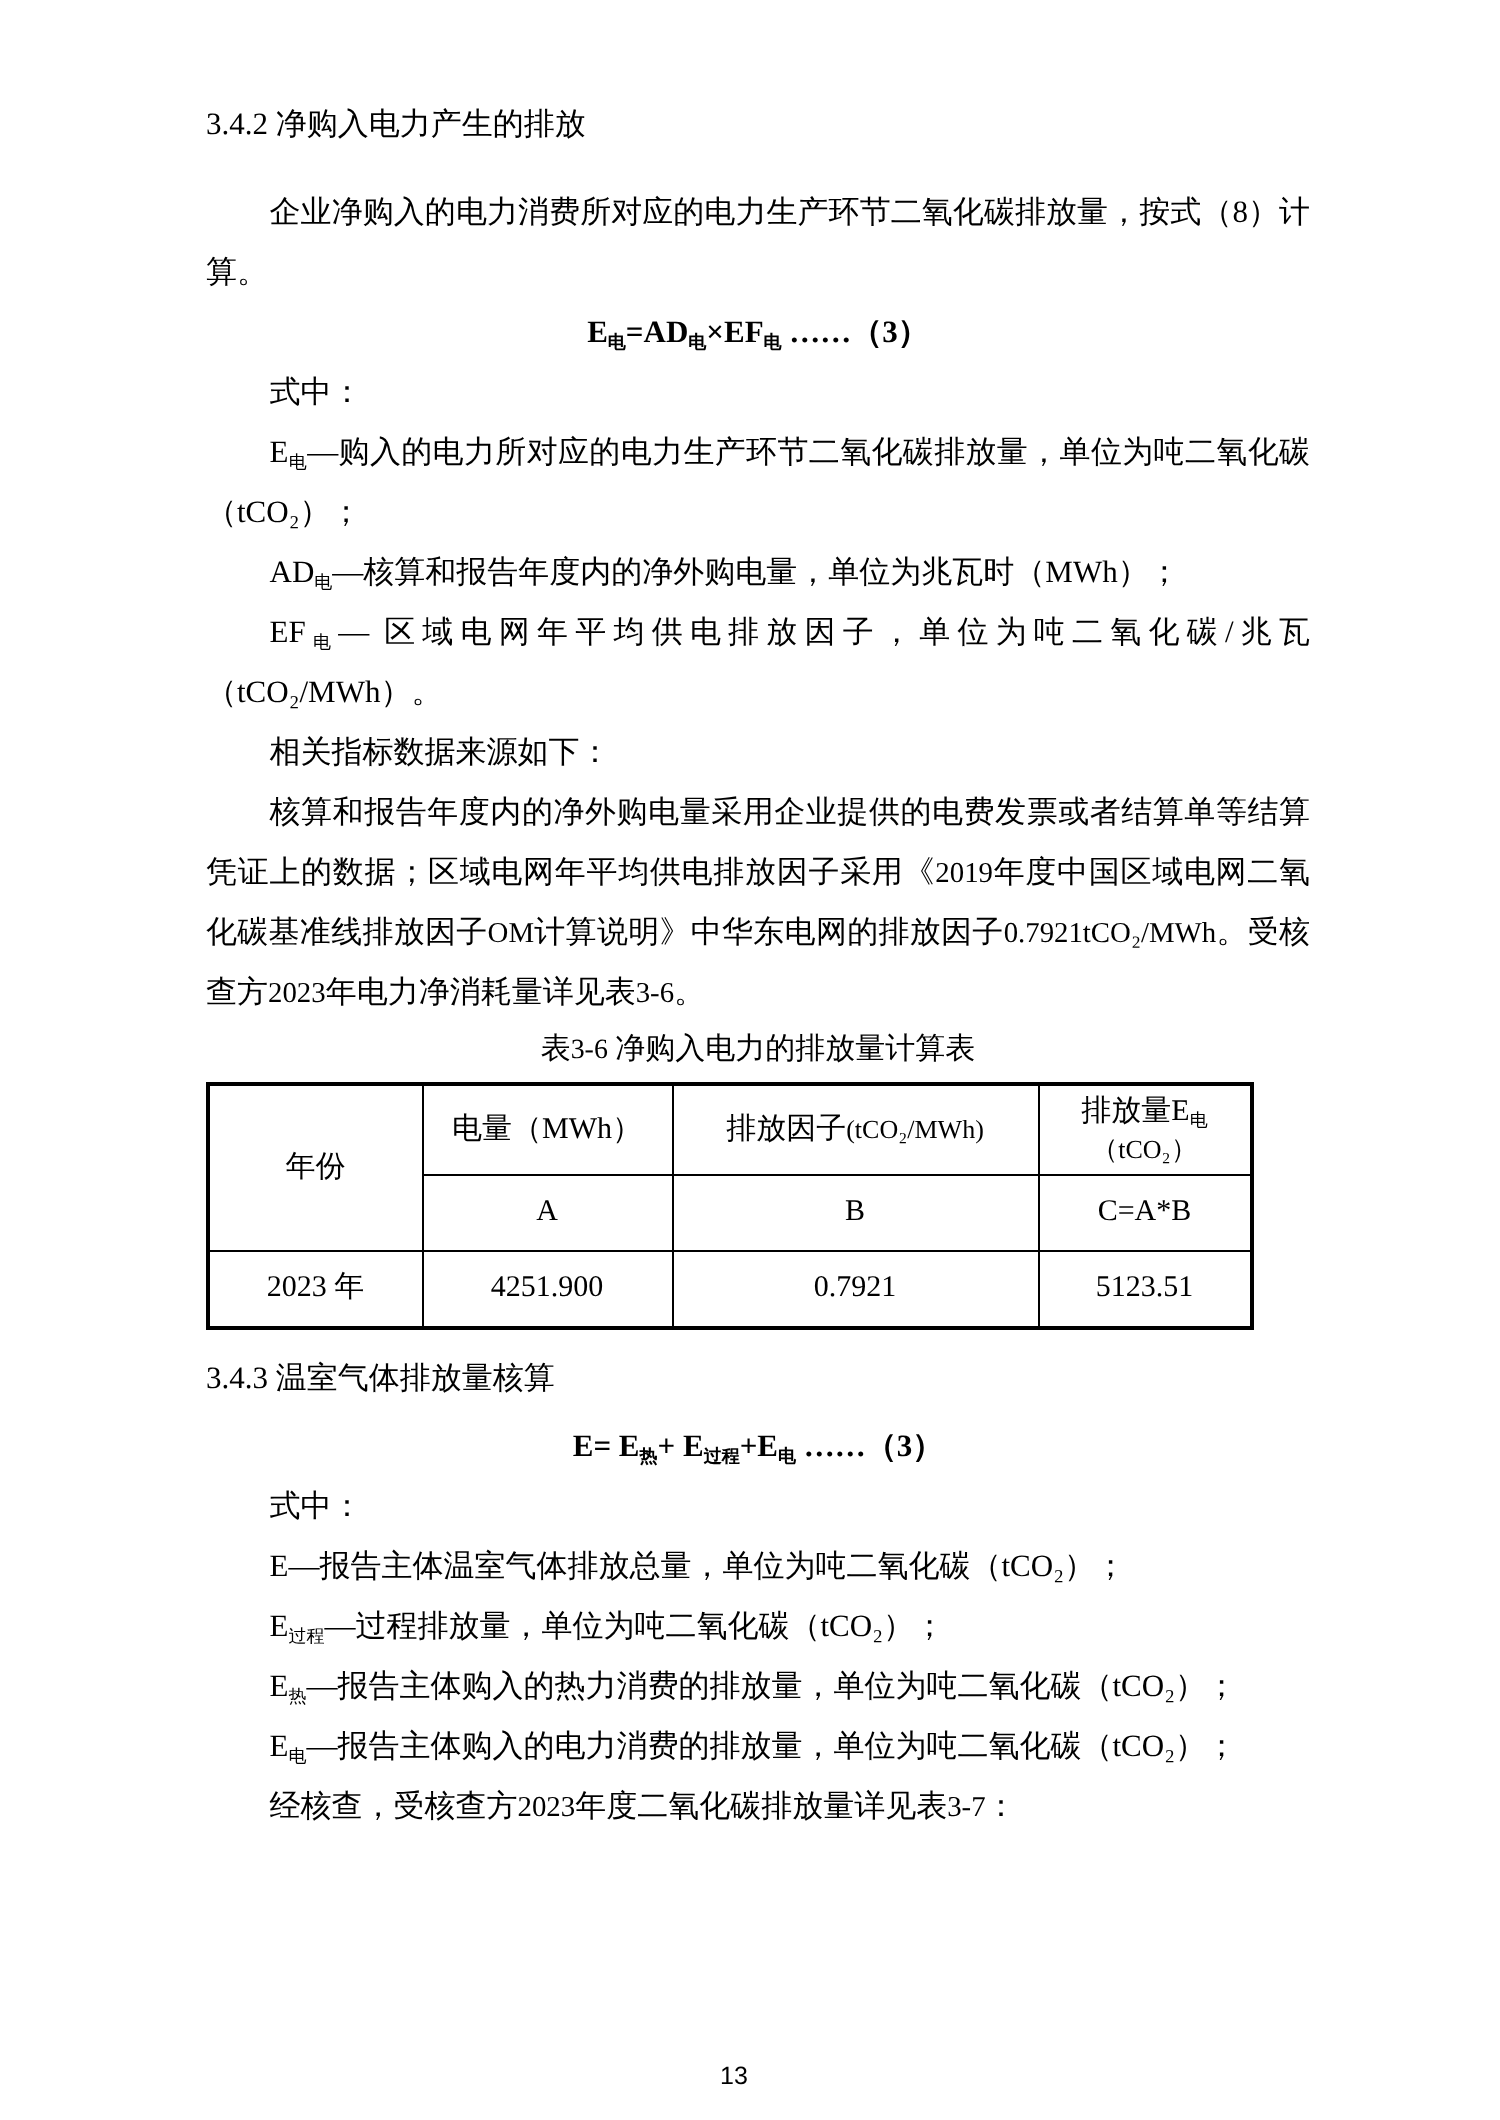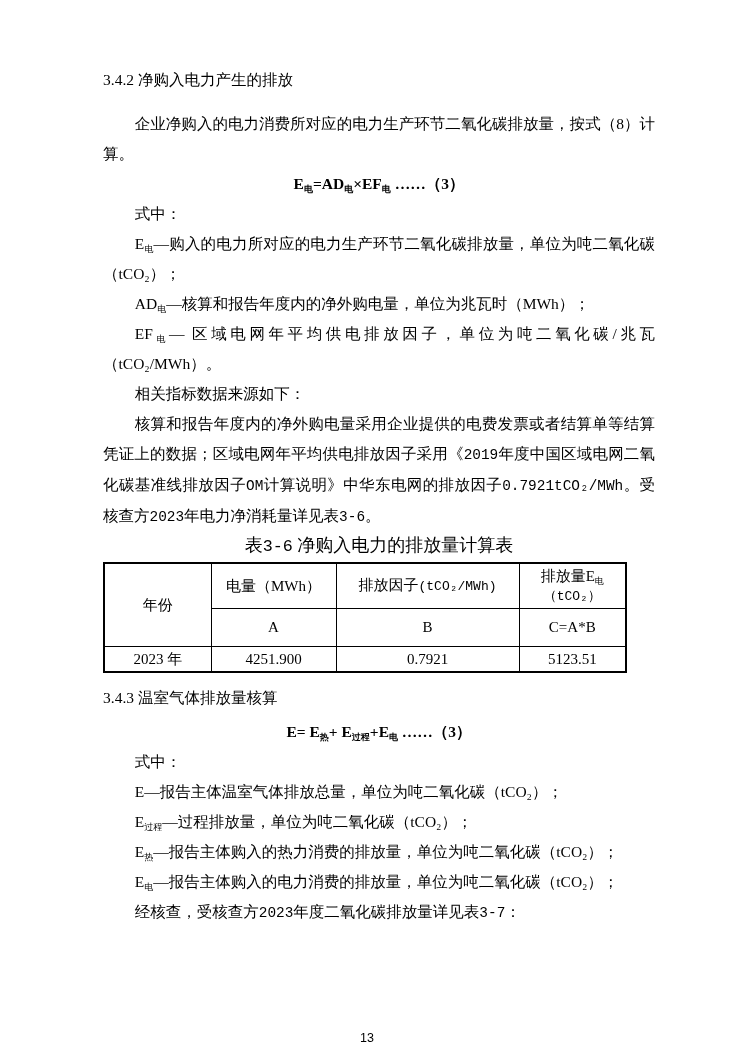--- a/index.html
+++ b/index.html
@@ -7,53 +7,53 @@
   body {
     width: 750px; height: 1060px;
     background: #ffffff;
     color: #000000;
     font-family: "Liberation Serif", "DejaVu Serif", serif;
     position: relative;
     overflow: hidden;
   }
   .content {
     position: absolute;
-    left: 103px; top: 65px; width: 552px;
+    left: 103px; top: 48px; width: 552px;
     font-size: 15.5px;
     line-height: 30px;
     text-align: justify;
   }
   p { margin: 0; }
   .indent { text-indent: 2.05em; }
   .heading { text-indent: 0; margin-bottom: 14px; }
   .heading-343 { margin-top: 10px; margin-bottom: 4px; }
   .formula { text-indent: 0; text-align: center; font-weight: bold; }
   sub { font-size: 9px; line-height: 0; vertical-align: -3px; }
-  .mono { font-family: Liberation Mono, monospace; font-size: 0.93em; }
-  .caption { text-align: center; text-indent: 0; line-height: 22px; margin-top: 2px; font-size: 18px; }
+  .mono { font-family: Liberation Serif, serif; font-size: 0.93em; }
+  .caption { text-align: center; text-indent: 0; line-height: 22px; margin-top: 2px; font-size: 15px; }
   table.etable {
     border-collapse: collapse;
     table-layout: fixed;
     width: 522px;
     margin-top: 4px;
     border: 2px solid #000;
   }
   .etable td {
     border: 1px solid #000;
     text-align: center;
     vertical-align: middle;
     padding: 1px 2px;
     font-size: 15px;
     line-height: 1.35;
   }
   .etable .mono { font-size: 13px; }
   .etable .unit-line { font-size: 13.5px; }
   tr.hrow1 { height: 45px; }
   tr.hrow2 { height: 38px; }
-  tr.drow  { height: 26px; }
+  tr.drow  { height: 39px; }
   .pageno {
     position: absolute;
     left: 0; right: 16px; bottom: 15px;
     text-align: center;
     font-family: "Liberation Sans", "DejaVu Sans", sans-serif;
     font-size: 12.5px;
   }
 </style>
 </head>
 <body>

